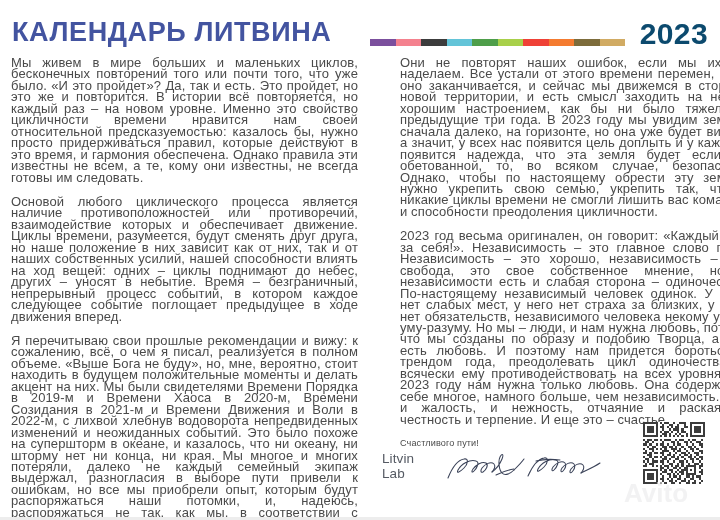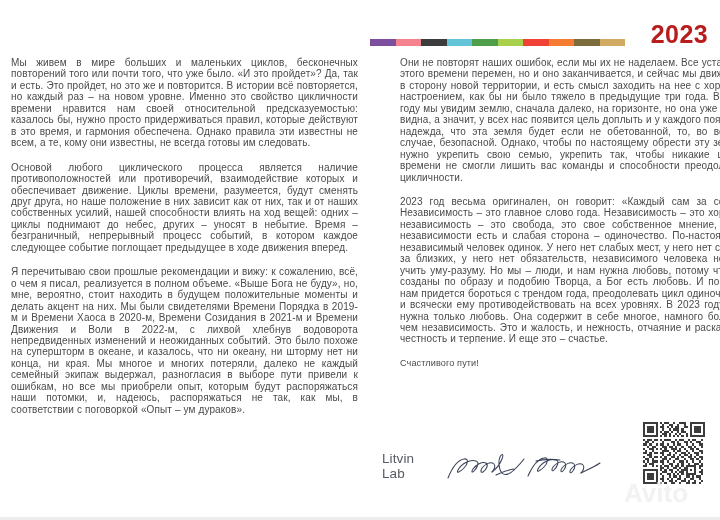--- a/index.html
+++ b/index.html
@@ -32,25 +32,25 @@
     line-height: 30px;
     font-weight: bold;
     letter-spacing: 0.6px;
     color: #4354a0;
     white-space: nowrap;
   }
   .year {
     position: absolute;
     right: 12px;
     top: 20px;
-    font-size: 25px;
+    font-size: 30px;
     line-height: 28px;
     font-weight: bold;
     letter-spacing: 0.4px;
-    color: #b91c1c;
+    color: #0c4a6e;
   }
   .colorbar {
     position: absolute;
     left: 370px;
     top: 39px;
     width: 255px;
     height: 7px;
     display: flex;
   }
   .colorbar span {
@@ -69,21 +69,21 @@
   .col {
     position: absolute;
     top: 0;
     width: 347px;
   }
   .col-left  { left: 11px; }
   .col-right { left: 366px; margin-left: 34px; }
 
   .para {
     margin: 0 0 13px 0;
-    font-size: 10px;
+    font-size: 13px;
     line-height: 11.45px;
     color: #4a4a4a;
     text-align: justify;
     text-justify: inter-word;
     letter-spacing: 0.12px;
     hyphens: manual;
   }
   .para:last-child { margin-bottom: 12px; }
 
   .closing {
@@ -163,20 +163,21 @@
     height: 3px;
     background: #ededed;
   }
 </style>
 </head>
 <body>
 
 <div id="page">
 
   <div class="header">
+    <div class="title">КАЛЕНДАРЬ ЛИТВИНА</div>
     <div class="year">2023</div>
     <div class="colorbar" id="colorbar">
         <span style="background: rgb(123, 79, 157);"></span>
         <span style="background: rgb(244, 129, 142);"></span>
         <span style="background: rgb(60, 60, 60);"></span>
         <span style="background: rgb(99, 196, 216);"></span>
         <span style="background: rgb(78, 158, 74);"></span>
         <span style="background: rgb(168, 208, 74);"></span>
         <span style="background: rgb(239, 65, 54);"></span>
         <span style="background: rgb(244, 123, 48);"></span>

